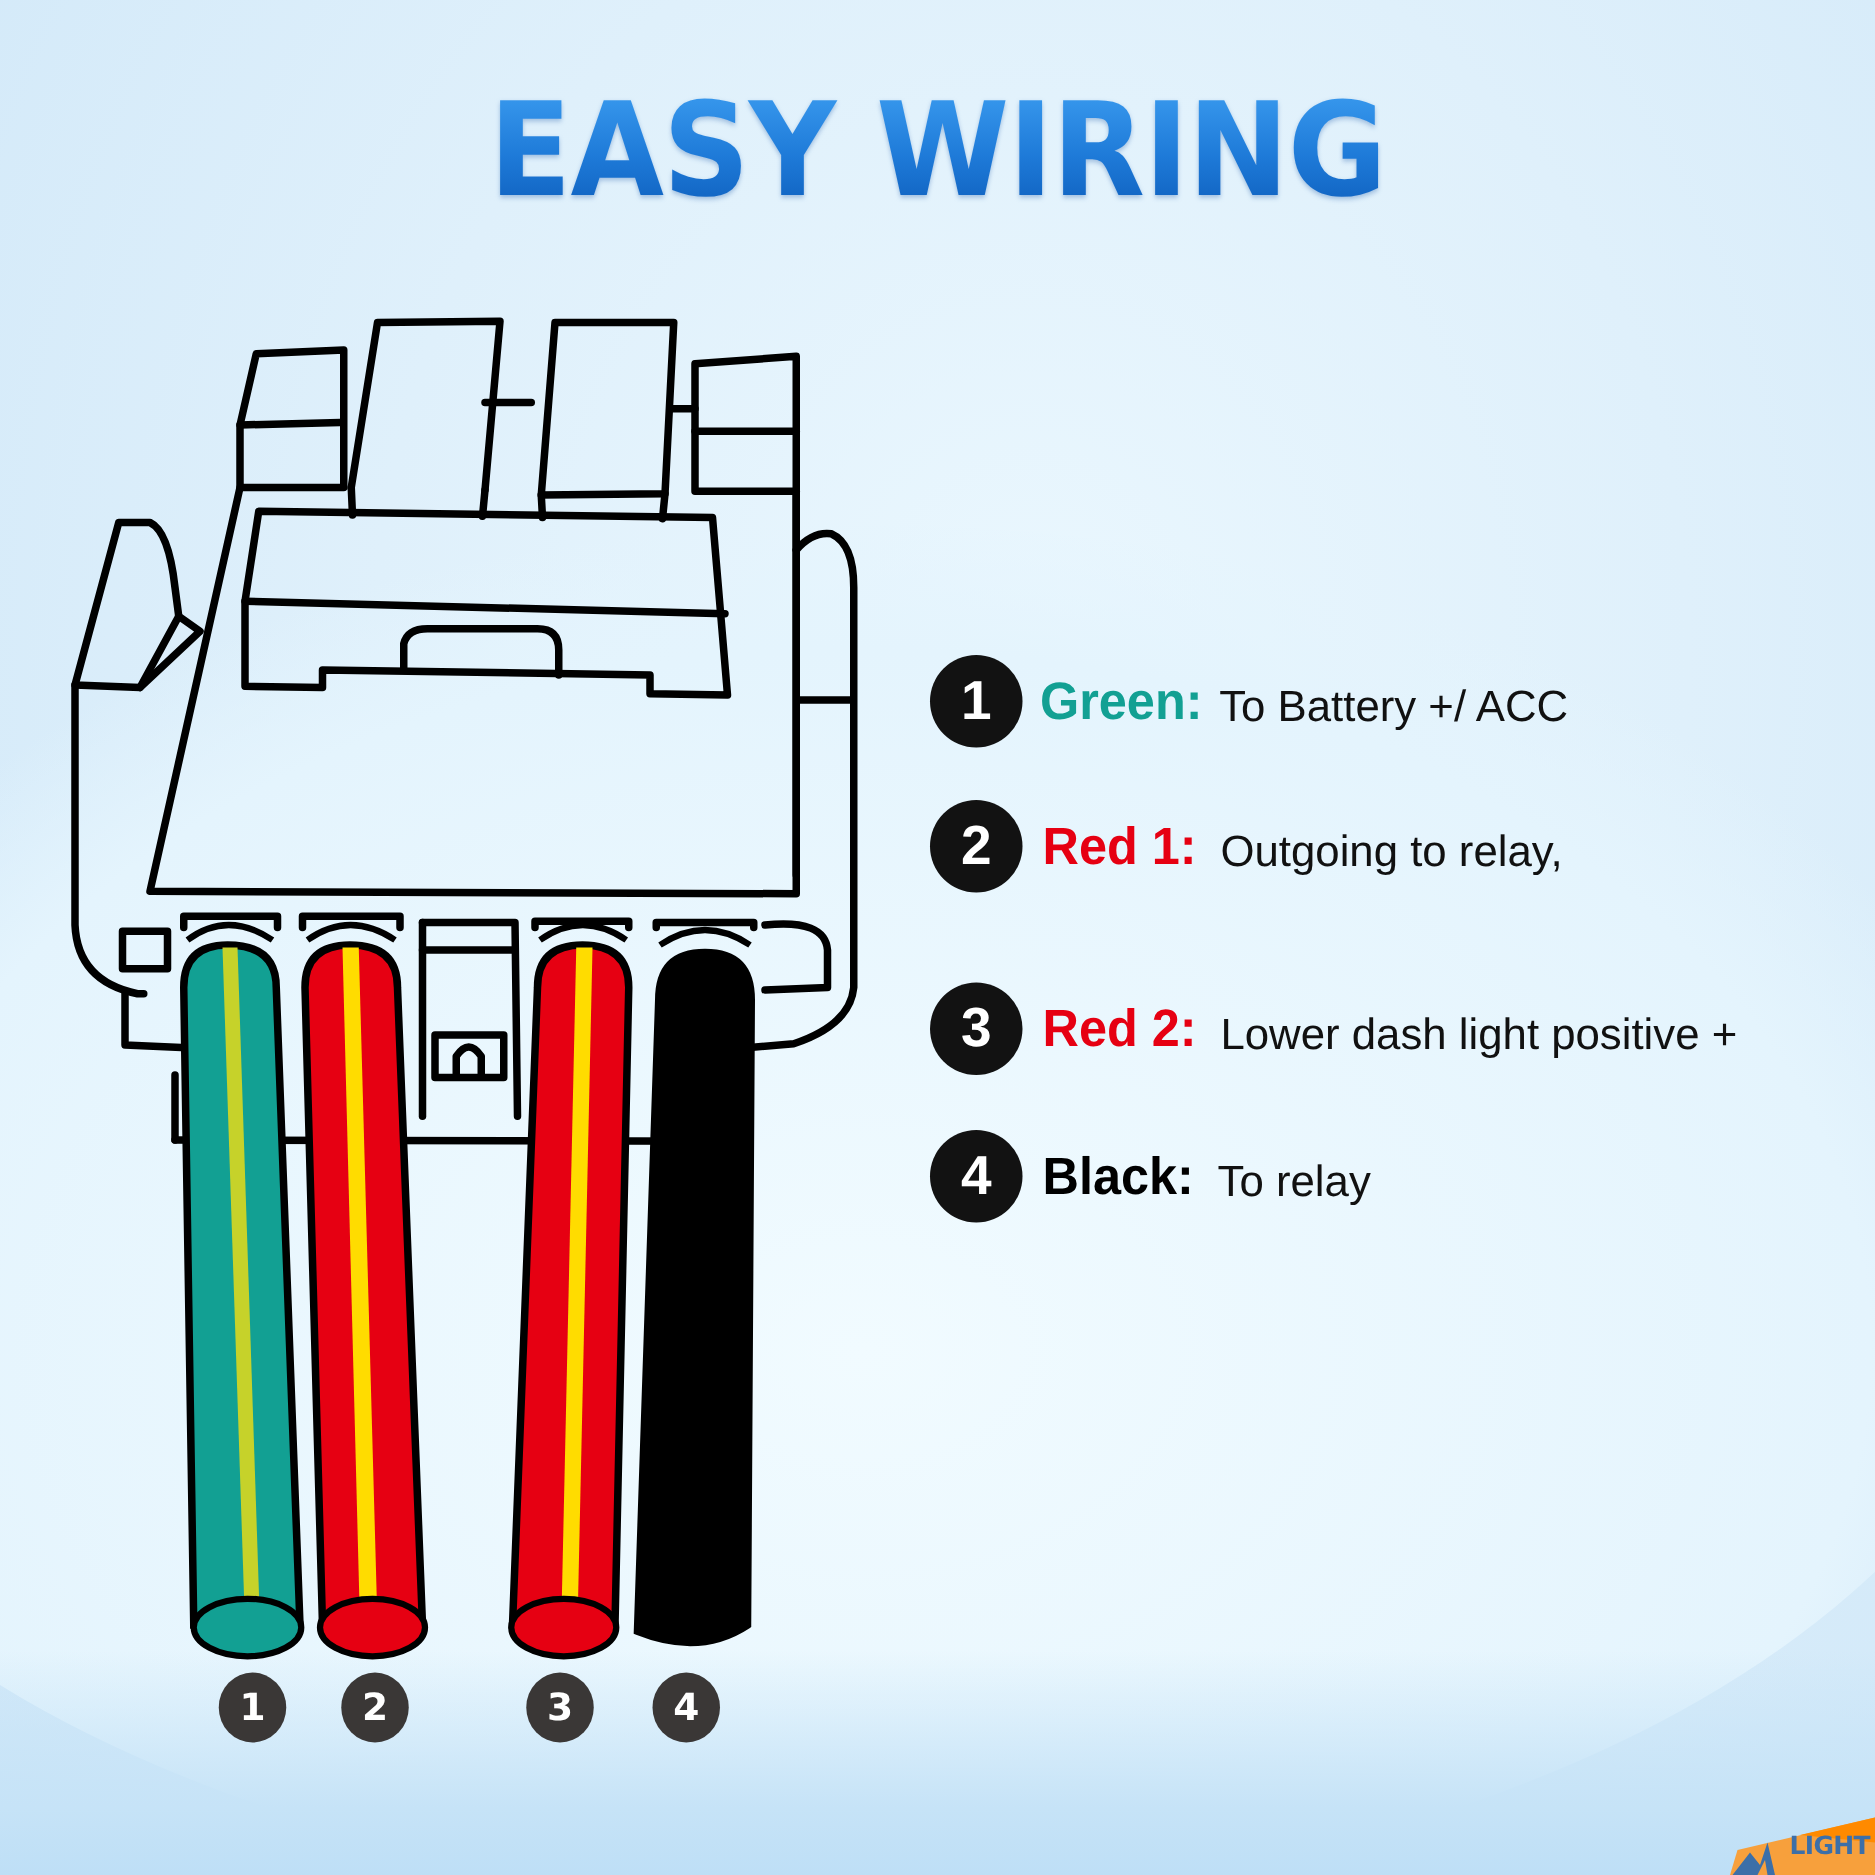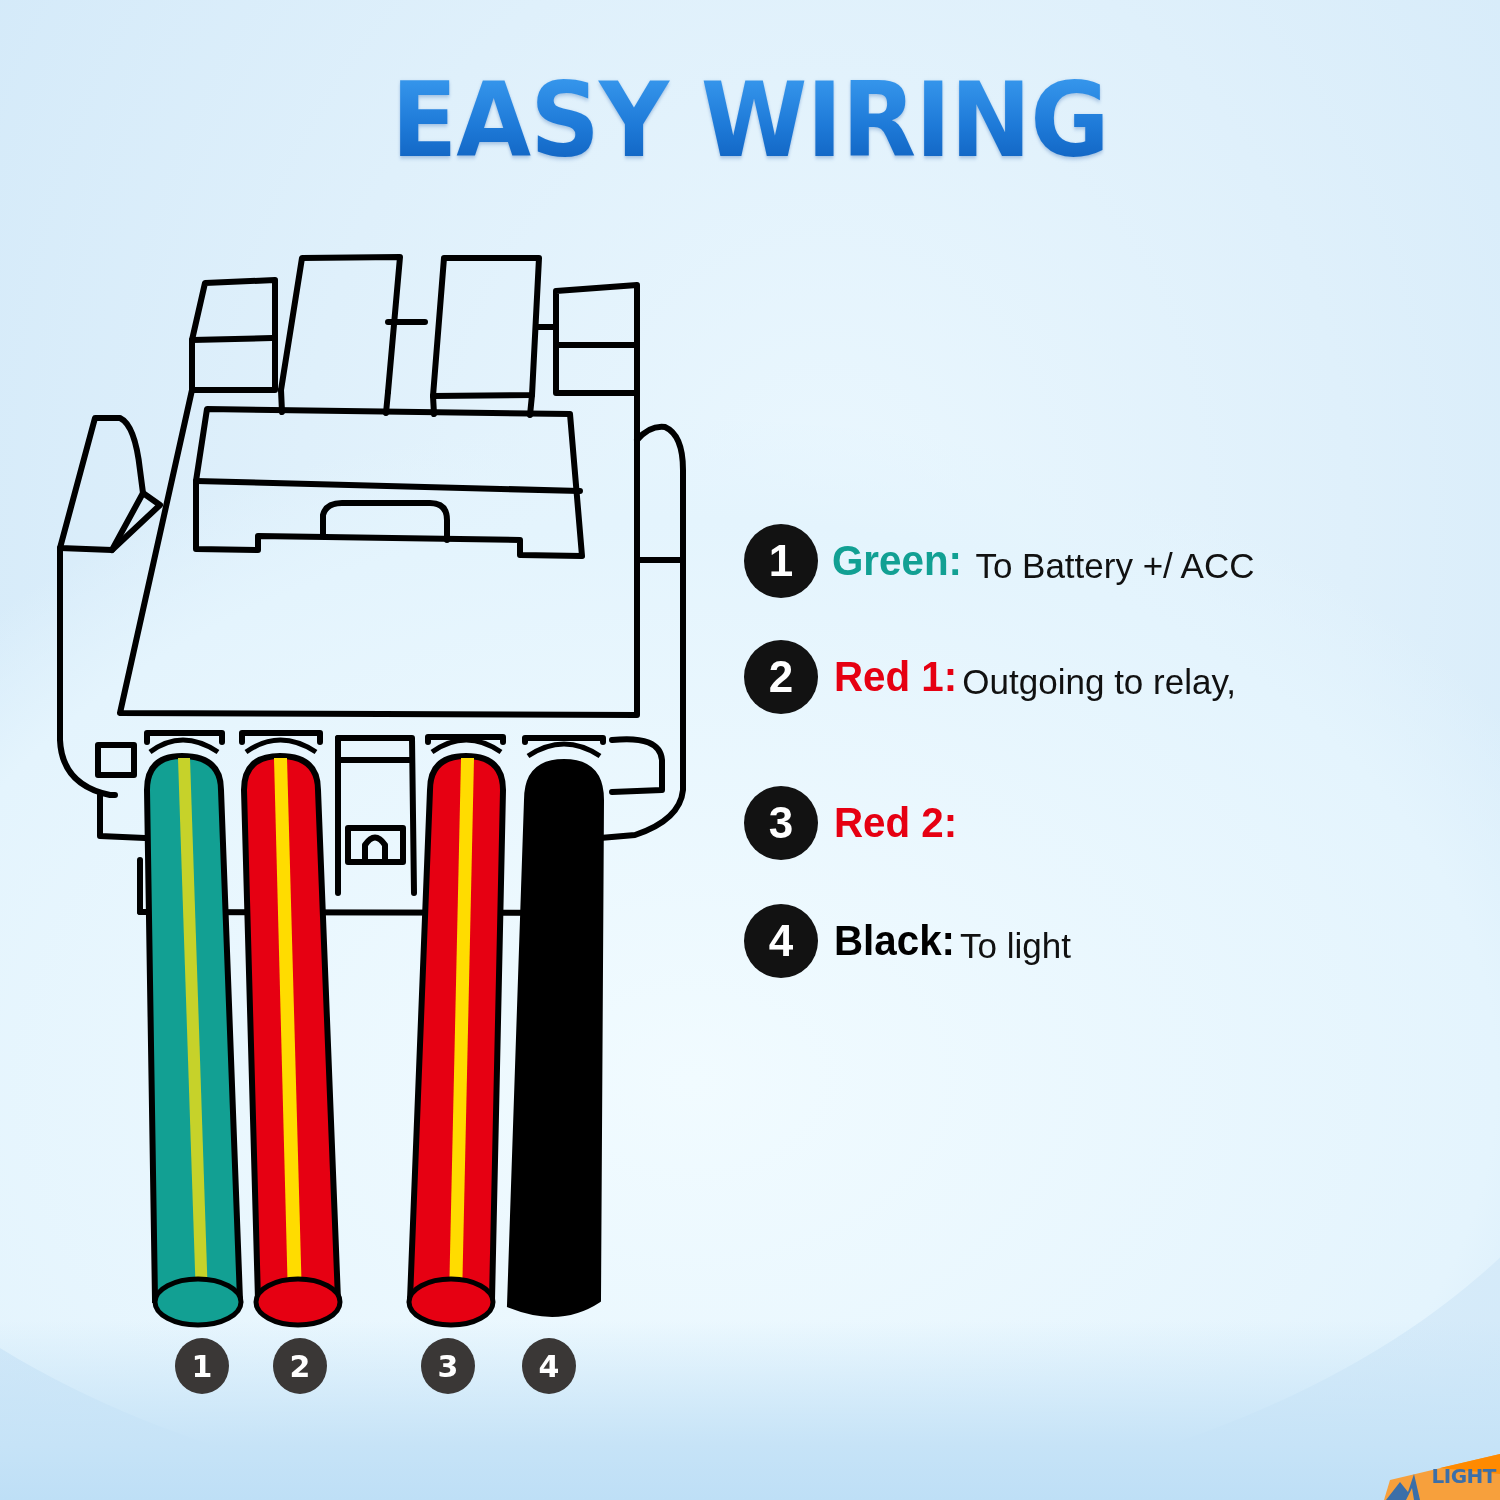--- a/index.html
+++ b/index.html
@@ -39,21 +39,21 @@
     font-family: "Liberation Sans", sans-serif; font-weight: bold; font-size: 44px;
     flex: 0 0 74px;
   }
   .wire-name {
     font-family: "Liberation Sans", sans-serif; font-weight: bold; font-size: 42px;
     margin-left: 16px; line-height: 74px; white-space: nowrap;
     transform: scaleX(0.96); transform-origin: left center;
   }
   .wire-desc {
     font-family: "Liberation Sans", sans-serif; font-size: 35px; color: #111;
-    line-height: 48px; padding-top: 18px; white-space: nowrap;
+    line-height: 48px; margin-left: 14px; padding-top: 18px; white-space: nowrap;
   }
   .bottom-nums { position: absolute; top: 1338px; left: 0; }
   .bnum {
     position: absolute; width: 54px; height: 56px; border-radius: 50%;
     background: #3a3736; color: #fff; display: flex; align-items: center; justify-content: center;
     font-family: "DejaVu Sans", sans-serif; font-weight: bold; font-size: 30px;
   }
   .logo { position: absolute; right: 0; bottom: 0; width: 130px; height: 56px; overflow: hidden; }
   .logo-text {
     position: absolute; right: 4px; bottom: 12px; font-family: "DejaVu Sans", sans-serif;
@@ -154,26 +154,29 @@
   <div class="legend-row" style="top:116px;">
     <div class="num-badge">2</div>
     <div class="wire-name" style="color:#e60012;">Red 1:</div>
     <div class="wire-desc">
       <div>Outgoing to relay,</div>
     </div>
   </div>
   <div class="legend-row" style="top:262px;">
     <div class="num-badge">3</div>
     <div class="wire-name" style="color:#e60012;">Red 2:</div>
+    <div class="wire-desc">
+      <div>Lower dash light positive +</div>
+    </div>
   </div>
   <div class="legend-row" style="top:380px;">
     <div class="num-badge">4</div>
     <div class="wire-name" style="color:#000;">Black:</div>
     <div class="wire-desc">
-      <div>To light</div>
+      <div>To relay</div>
     </div>
   </div>
 </div>
 
 <div class="bottom-nums">
   <div class="bnum" style="left:175px;">1</div>
   <div class="bnum" style="left:273px;">2</div>
   <div class="bnum" style="left:421px;">3</div>
   <div class="bnum" style="left:522px;">4</div>
 </div>

